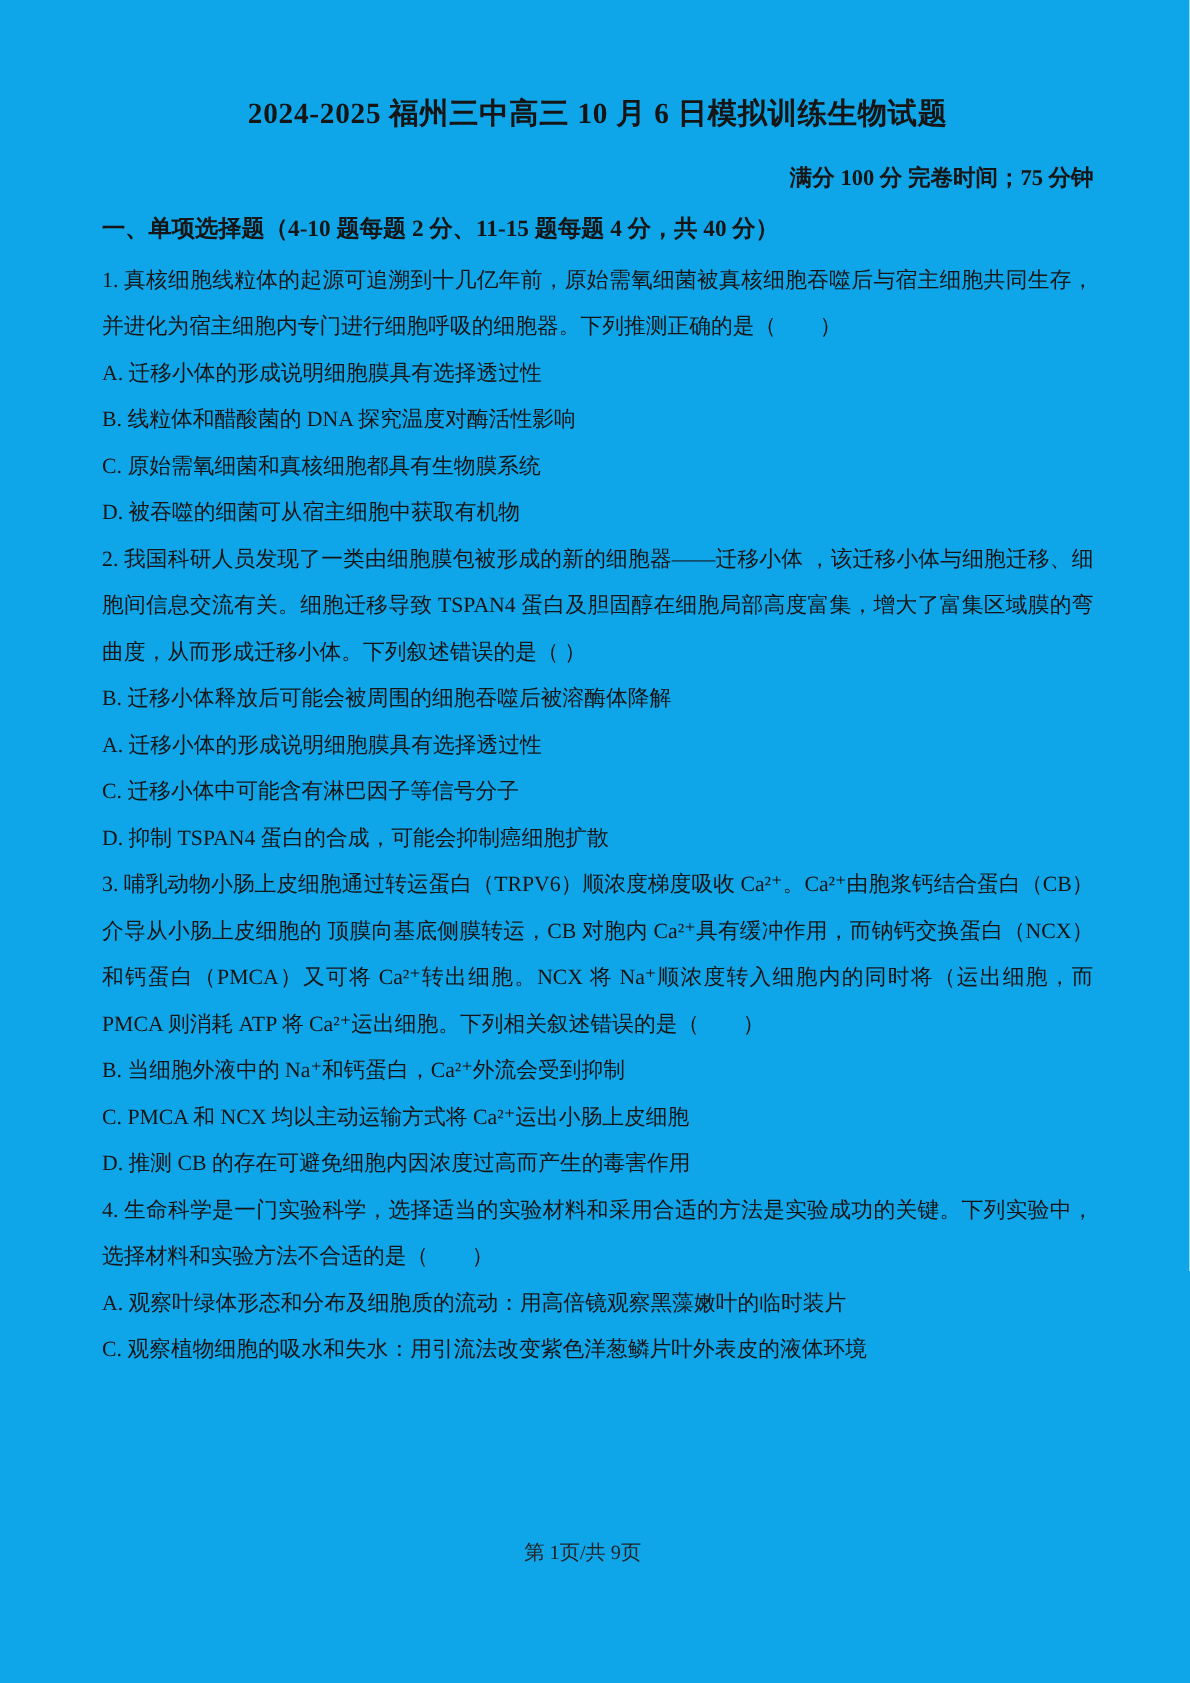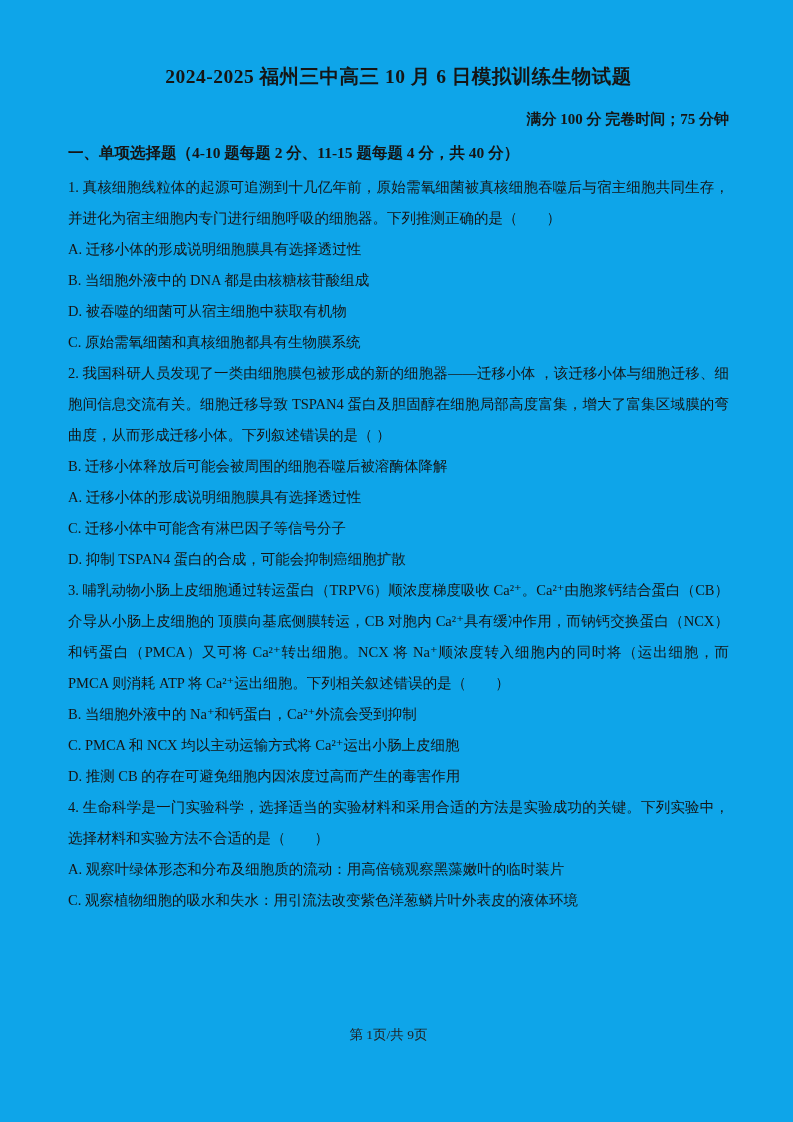--- a/index.html
+++ b/index.html
@@ -73,23 +73,23 @@
 
   <div class="doc-subtitle">满分 100 分 完卷时间；75 分钟</div>
 
   <div class="section-heading">一、单项选择题（4-10 题每题 2 分、11-15 题每题 4 分，共 40 分）</div>
 
   <div class="questions">
 
     <div class="question">
       <p class="stem">1. 真核细胞线粒体的起源可追溯到十几亿年前，原始需氧细菌被真核细胞吞噬后与宿主细胞共同生存，并进化为宿主细胞内专门进行细胞呼吸的细胞器。下列推测正确的是（　　）</p>
       <p class="option">A. 迁移小体的形成说明细胞膜具有选择透过性</p>
-      <p class="option">B. 当细胞外液中的 DNA 都是由核糖核苷酸组成</p>
+      <p class="option">B. 线粒体和醋酸菌的 DNA 探究温度对酶活性影响</p>
+      <p class="option">C. 原始需氧细菌和真核细胞都具有生物膜系统</p>
       <p class="option">D. 被吞噬的细菌可从宿主细胞中获取有机物</p>
-      <p class="option">C. 原始需氧细菌和真核细胞都具有生物膜系统</p>
     </div>
 
     <div class="question">
       <p class="stem">2. 我国科研人员发现了一类由细胞膜包被形成的新的细胞器——迁移小体 ，该迁移小体与细胞迁移、细胞间信息交流有关。细胞迁移导致 TSPAN4 蛋白及胆固醇在细胞局部高度富集，增大了富集区域膜的弯曲度，从而形成迁移小体。下列叙述错误的是（ ）</p>
       <p class="option">B. 迁移小体释放后可能会被周围的细胞吞噬后被溶酶体降解</p>
       <p class="option">A. 迁移小体的形成说明细胞膜具有选择透过性</p>
       <p class="option">C. 迁移小体中可能含有淋巴因子等信号分子</p>
       <p class="option">D. 抑制 TSPAN4 蛋白的合成，可能会抑制癌细胞扩散</p>
     </div>
 

